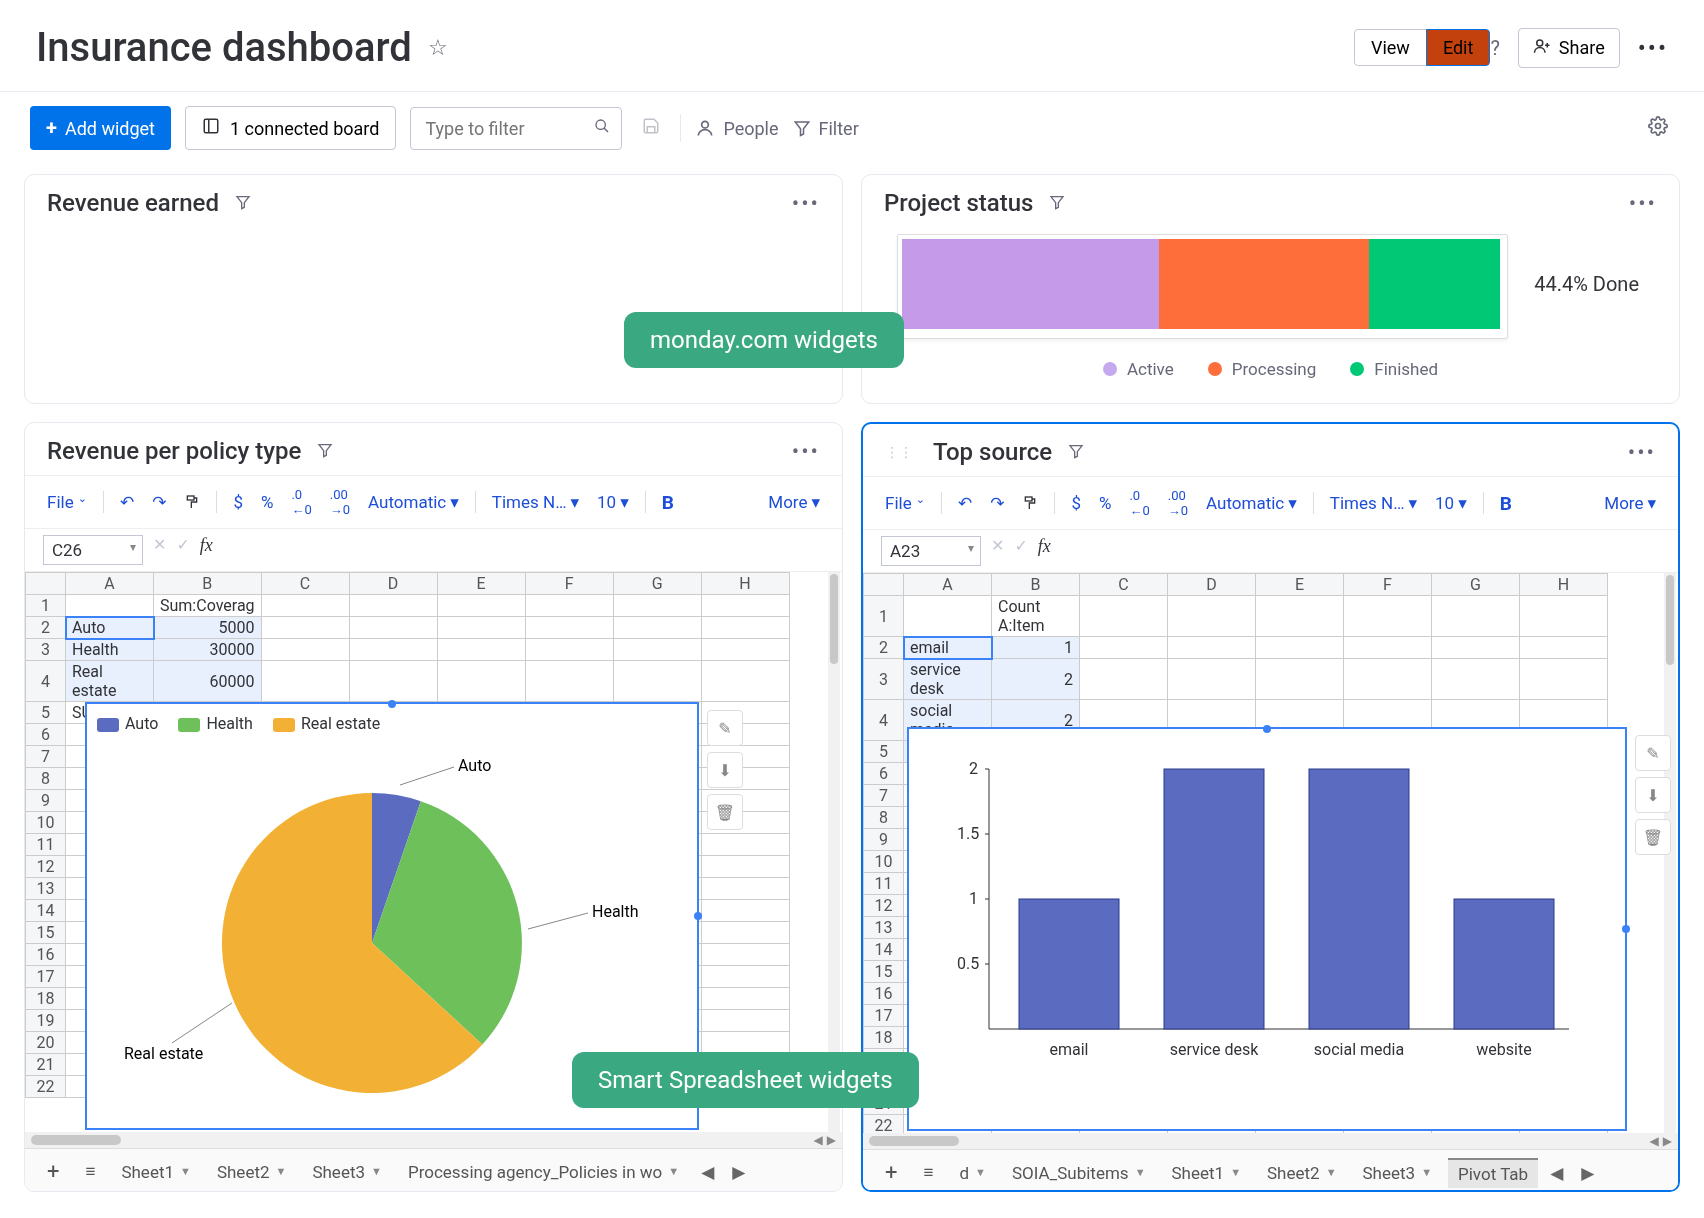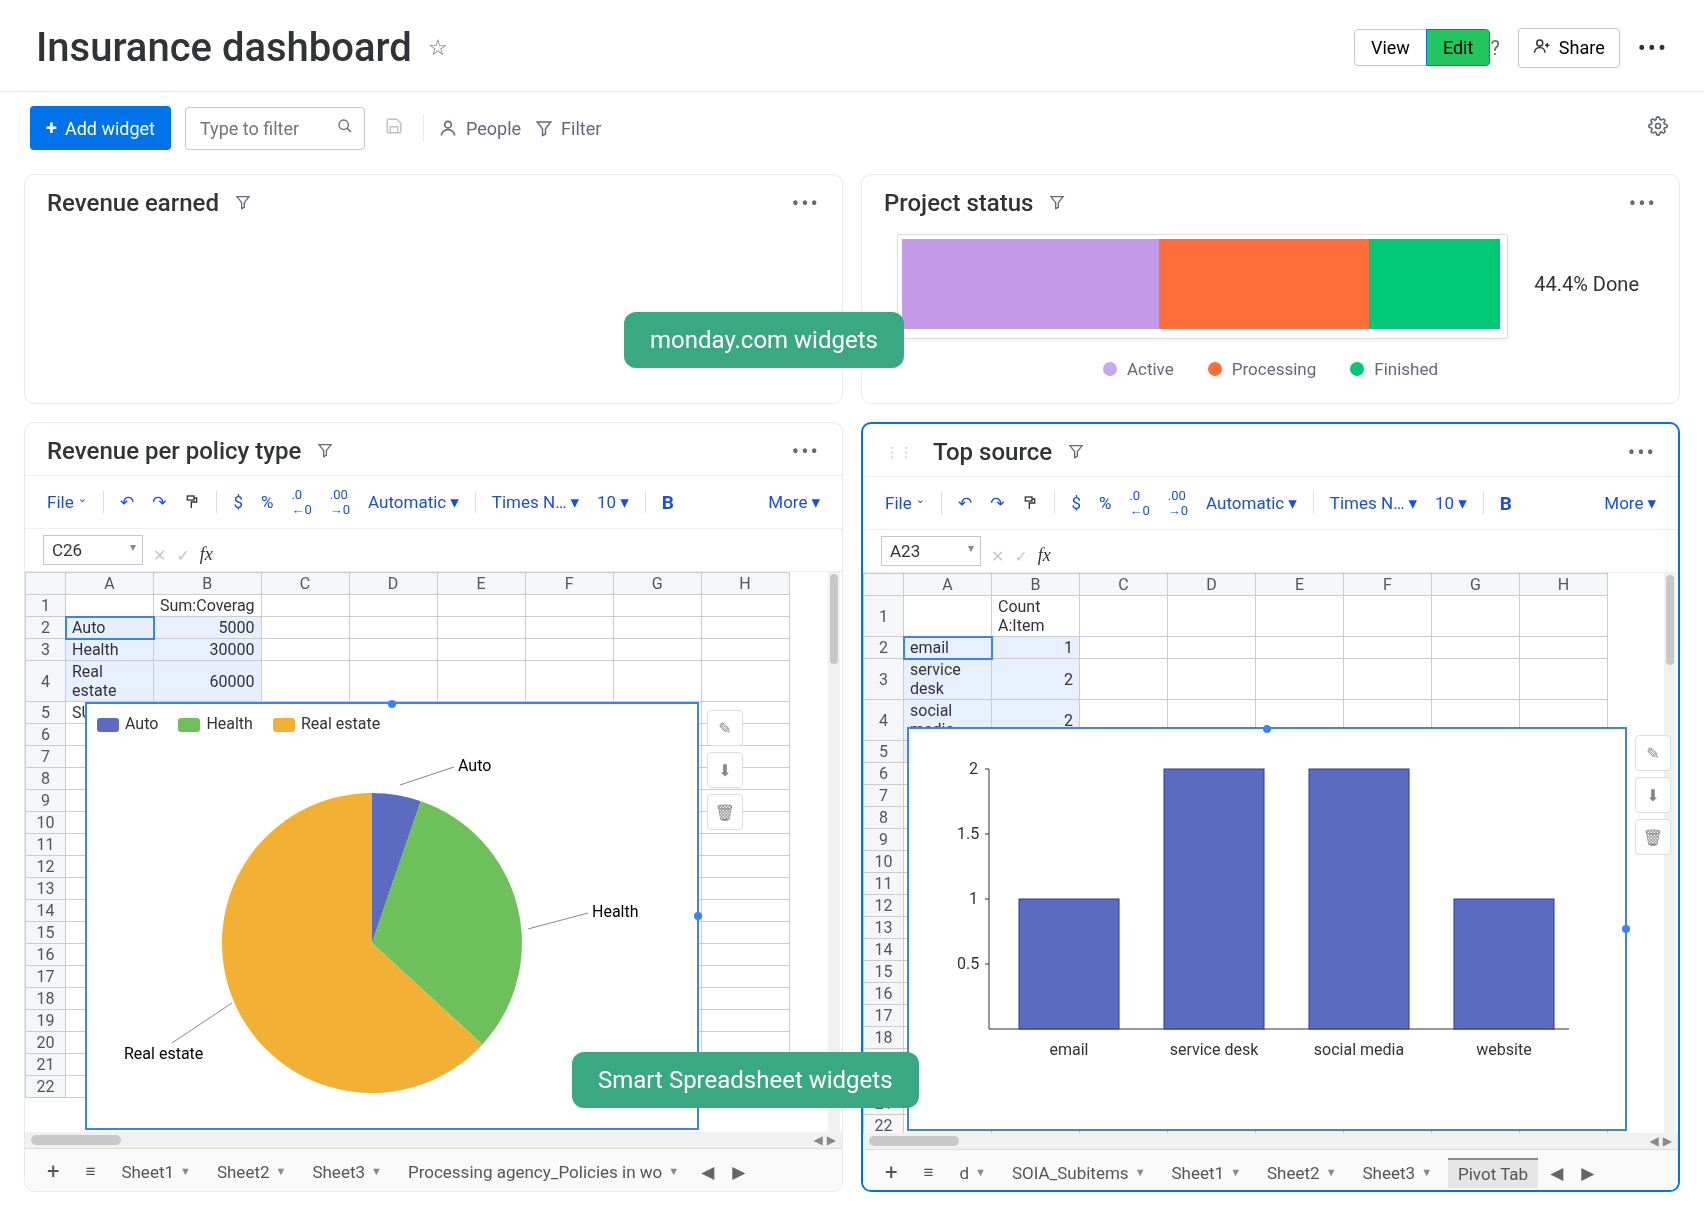--- a/index.html
+++ b/index.html
@@ -5,32 +5,32 @@
 * { box-sizing: border-box; margin: 0; padding: 0; font-family: -apple-system, BlinkMacSystemFont, "Segoe UI", Roboto, sans-serif; }
 body { background: #fff; color: #323338; width: 1704px; height: 1218px; overflow: hidden; transform-origin: top left; }
 
 
 .header { display: flex; align-items: center; padding: 24px 36px 20px; border-bottom: 1px solid #e6e9ef; }
 .page-title { font-size: 40px; font-weight: 500; color: #323338; margin-right: 16px; text-align: right; }
 .star-icon { font-size: 22px; color: #676879; cursor: pointer; }
 .view-edit-toggle { margin-left: auto; display: flex; border-radius: 4px; overflow: hidden; }
 .ve-btn { padding: 7px 16px; font-size: 18px; background: #fff; border: 1px solid #c3c6d4; cursor: pointer; }
 .ve-btn.view { border-radius: 4px 0 0 4px; border-right: none; }
-.ve-btn.edit { border-radius: 0 4px 4px 0; background: #22c55e; border-color: #0073ea; }
+.ve-btn.edit { border-radius: 0 4px 4px 0; background: #c2410c; border-color: #0073ea; }
 .header-right { margin-left: auto; display: flex; align-items: center; gap: 18px; }
 .help-icon { font-size: 20px; color: #676879; cursor: pointer; }
 .share-btn { display: flex; align-items: center; gap: 8px; padding: 8px 14px; border: 1px solid #c3c6d4; border-radius: 4px; background: #fff; cursor: pointer; font-size: 18px; }
 .dots-icon { font-size: 24px; color: #323338; cursor: pointer; letter-spacing: 2px; }
 
 
 .toolbar { display: flex; align-items: center; gap: 14px; padding: 14px 30px; }
 .add-widget-btn { display: flex; align-items: center; gap: 8px; background: #0073ea; color: #fff; border: none; padding: 10px 16px; border-radius: 4px; font-size: 18px; cursor: pointer; }
 .connected-btn { display: flex; align-items: center; gap: 10px; padding: 10px 16px; border: 1px solid #c3c6d4; border-radius: 4px; background: #fff; font-size: 18px; cursor: pointer; }
 .filter-input-wrap { position: relative; }
-.filter-input { padding: 10px 40px 10px 14px; border: 1px solid #c3c6d4; border-radius: 4px; font-size: 18px; width: 180px; }
+.filter-input { padding: 10px 40px 10px 14px; border: 1px solid #c3c6d4; border-radius: 4px; font-size: 18px; width: 212px; }
 .search-icon-inline { position: absolute; right: 12px; top: 50%; transform: translateY(-50%); color: #676879; }
 .tb-icon { color: #676879; font-size: 20px; cursor: pointer; padding: 6px; }
 .tb-divider { width: 1px; height: 28px; background: #e6e9ef; }
 .tb-item { display: flex; align-items: center; gap: 8px; color: #676879; font-size: 18px; cursor: pointer; }
 .gear-right { margin-left: auto; }
 
 
 .widgets { display: grid; grid-template-columns: 1fr 1fr; gap: 18px; padding: 10px 24px; }
 .widget { border: 1px solid #e6e9ef; border-radius: 10px; background: #fff; position: relative; overflow: hidden; }
 .widget.active { border: 2px solid #0073ea; }
@@ -55,21 +55,21 @@
 .legend { display: flex; justify-content: center; gap: 34px; padding: 22px 0 24px; }
 .legend-item { display: flex; align-items: center; gap: 10px; font-size: 17px; color: #676879; }
 .legend-dot { width: 14px; height: 14px; border-radius: 50%; }
 
 
 .ss-widget { height: 770px; }
 .ss-toolbar { display: flex; align-items: center; gap: 10px; padding: 8px 18px; border-top: 1px solid #eee; }
 .ss-tb-item { font-size: 17px; color: #1d4ed8; display: flex; gap: 4px; cursor: pointer; padding: 3px 4px; }
 .ss-tb-sep { width: 1px; height: 22px; background: #ddd; margin: 0 2px; }
 .ss-more { margin-left: auto; }
-.ss-formula-bar { display: flex; align-items: flex-end; padding: 6px 18px; border-top: 1px solid #eee; border-bottom: 1px solid #eee; gap: 10px; }
+.ss-formula-bar { display: flex; align-items: flex-start; padding: 6px 18px; border-top: 1px solid #eee; border-bottom: 1px solid #eee; gap: 10px; }
 .ss-cell-ref { border: 1px solid #c3c6d4; padding: 4px 22px 4px 8px; font-size: 17px; width: 100px; position: relative; }
 .ss-cell-ref::after { content: "▾"; position: absolute; right: 6px; color: #888; font-size: 12px; }
 .ss-fx-x { color: #c3c6d4; }
 .ss-fx-check { color: #c3c6d4; }
 .ss-fx-label { font-style: italic; font-family: serif; font-size: 18px; }
 .ss-grid { position: relative; overflow: hidden; height: 560px; }
 .ss-table { border-collapse: collapse; font-size: 16px; }
 .ss-table th, .ss-table td { border: 1px solid #ccc; padding: 1px 6px; height: 22px; text-align: left; background: #fff; }
 .ss-table th { background: #f5f6f8; text-align: center; font-weight: 400; color: #555; }
 .ss-table .rh { background: #f5f6f8; text-align: center; width: 40px; }
@@ -134,20 +134,29 @@
       <span>Share</span>
     </button>
     <span class="dots-icon">•••</span>
   </div>
 </div>
 
 <div class="toolbar">
   <button class="add-widget-btn">
     <span style="font-size:20px;font-weight:bold">+</span>
     <span>Add widget</span>
+  </button>
+  <button class="connected-btn">
+    <span>
+      <svg width="18" height="18" viewBox="0 0 24 24" fill="none" stroke="#323338" stroke-width="2">
+          <rect x="3" y="3" width="18" height="18" rx="2"></rect>
+          <line x1="9" y1="3" x2="9" y2="21"></line>
+        </svg>
+    </span>
+    <span>1 connected board</span>
   </button>
   <div class="filter-input-wrap">
     <input class="filter-input" placeholder="Type to filter" style="">
     <span class="search-icon-inline">
       <svg width="16" height="16" viewBox="0 0 24 24" fill="none" stroke="#676879" stroke-width="2">
           <circle cx="10" cy="10" r="7"></circle>
           <line x1="21" y1="21" x2="15" y2="15"></line>
         </svg>
     </span>
   </div>

